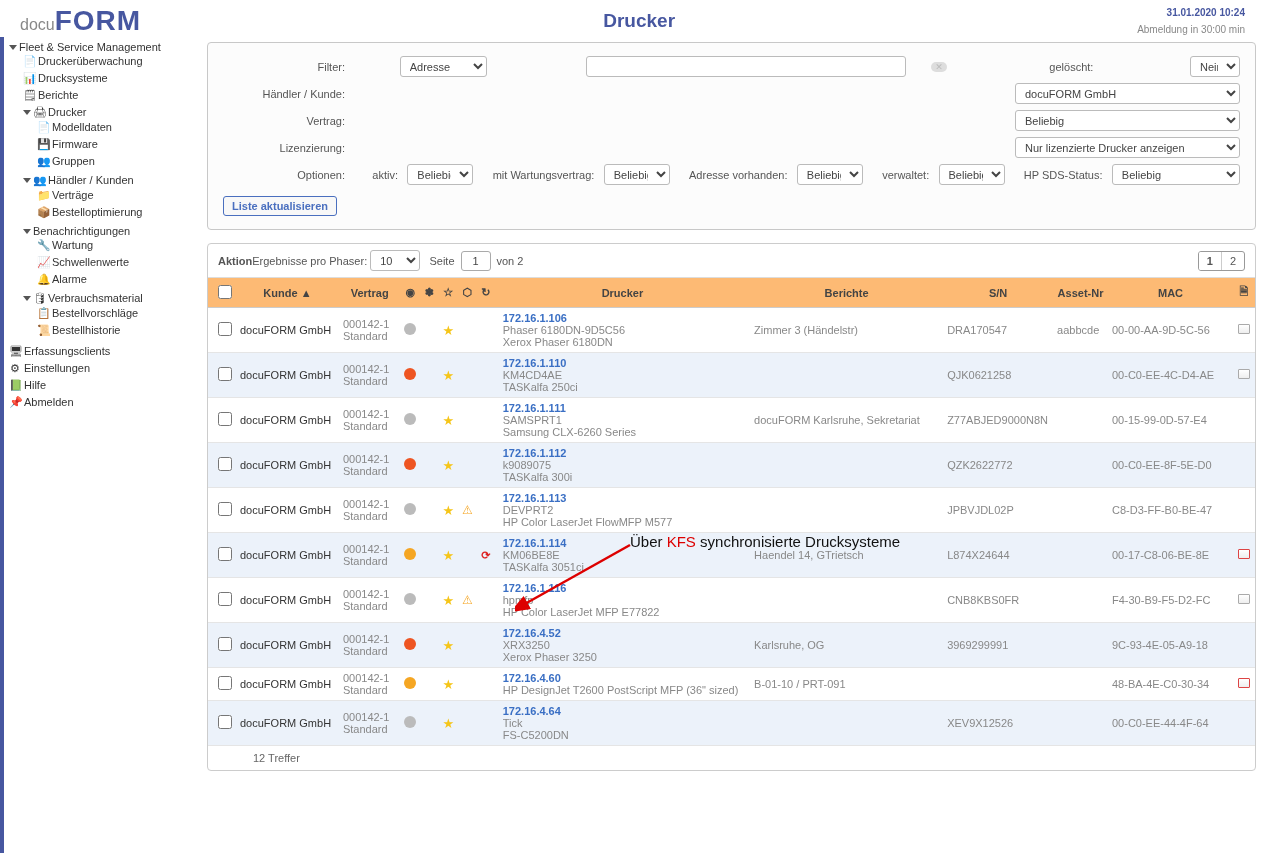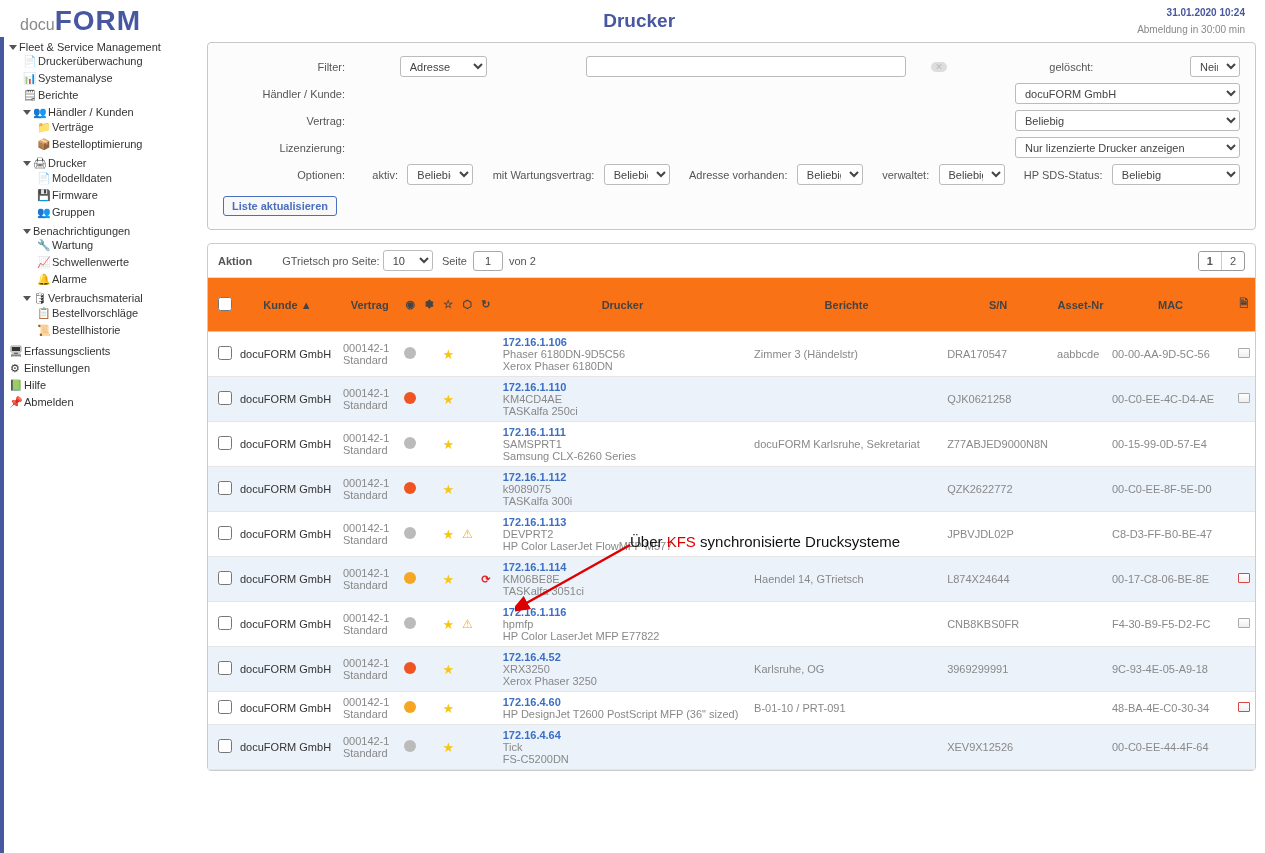--- a/index.html
+++ b/index.html
@@ -29,29 +29,29 @@
 select, input[type=text] { border: 1px solid #bbb; border-radius: 3px; padding: 2px 5px; font-size: 11px; color: #444; background: #fff; font-family: inherit; height: 21px; }
 .sel-wide { width: 225px; }
 .txt-wide { width: 320px; background: #fff; }
 .clear-x { margin-left: -22px; color: #bbb; cursor: pointer; padding: 0 4px; border-radius: 8px; background:#ddd; font-size:9px; }
 .mini-sel { width: 84px; }
 .btn { border: 1px solid #4a6fbf; background: #f8f8f8; border-radius: 3px; padding: 3px 8px; color: #4a6fbf; font-weight: bold; font-size: 11px; cursor: pointer; }
 .opts span.olbl { margin: 0 4px 0 14px; }
 .opts span.olbl:first-child { margin-left: 0; }
 .table-wrap { margin-top: 13px; border: 1px solid #ccc; border-radius: 4px; }
 .tbl-top { display: flex; align-items: center; padding: 6px 10px; font-size: 11px; color: #555; border-bottom: 1px solid #ddd; }
-.tbl-top .tt-lbl { font-weight: bold; margin-right: 30px; }
+.tbl-top .tt-lbl { font-weight: bold; }
 .tbl-top .spacer { flex: 1; }
 .pager { display: flex; align-items: center; }
 .pager .pnum { border: 1px solid #aaa; width: 30px; text-align: center; margin: 0 6px; background: #fff; height: 20px; }
 .page-btns { display: flex; border: 1px solid #999; border-radius: 3px; overflow: hidden; }
 .page-btns span { padding: 3px 8px; cursor: pointer; border-left: 1px solid #ccc; }
 .page-btns span:first-child { border-left: none; background: #fff; font-weight: bold; }
 table { width: 100%; border-collapse: collapse; font-size: 11px; }
-thead th { background: #f97316; border-bottom: 1px solid #ccc; padding: 17px 4px; font-weight: bold; color: #444; text-align: left; white-space: nowrap; }
+thead th { background: #fdba74; border-bottom: 1px solid #ccc; padding: 5px 4px; font-weight: bold; color: #444; text-align: left; white-space: nowrap; }
 thead th.center { text-align: center; }
 tbody tr td { padding: 4px 4px; vertical-align: middle; border-bottom: 1px solid #e5e5e5; color: #888; }
 tbody tr.alt { background: #ecf2fa; }
 tbody tr td.bk { color: #333; }
 .chk { width: 14px; height: 14px; }
 .ip { color: #3a6fc4; font-weight: bold; }
 .model { color: #888; }
 .dot { width: 12px; height: 12px; border-radius: 50%; display: inline-block; }
 .d-grey { background: #bbb; }
 .d-red { background: #e52; }
@@ -98,33 +98,33 @@
       <div class="sess">Abmeldung in 30:00 min</div>
     </div>
   </div>
   <div class="body">
     <div class="sidebar">
       <div class="tree">
         <ul>
           <li><span class="caret"></span><span class="label">Fleet &amp; Service Management</span>
             <ul>
               <li><span class="ico">📄</span><span class="label">Druckerüberwachung</span></li>
-              <li><span class="ico">📊</span><span class="label">Systemanalyse</span></li>
+              <li><span class="ico">📊</span><span class="label">Drucksysteme</span></li>
               <li><span class="ico">🗒</span><span class="label">Berichte</span></li>
-              <li><span class="caret"></span><span class="ico">👥</span><span class="label">Händler / Kunden</span>
-                <ul>
-                  <li><span class="ico">📁</span><span class="label">Verträge</span></li>
-                  <li><span class="ico">📦</span><span class="label">Bestelloptimierung</span></li>
-                </ul>
-              </li>
               <li><span class="caret"></span><span class="ico">🖨</span><span class="label">Drucker</span>
                 <ul>
                   <li><span class="ico">📄</span><span class="label">Modelldaten</span></li>
                   <li><span class="ico">💾</span><span class="label">Firmware</span></li>
                   <li><span class="ico">👥</span><span class="label">Gruppen</span></li>
+                </ul>
+              </li>
+              <li><span class="caret"></span><span class="ico">👥</span><span class="label">Händler / Kunden</span>
+                <ul>
+                  <li><span class="ico">📁</span><span class="label">Verträge</span></li>
+                  <li><span class="ico">📦</span><span class="label">Bestelloptimierung</span></li>
                 </ul>
               </li>
               <li><span class="caret"></span><span class="label">Benachrichtigungen</span>
                 <ul>
                   <li><span class="ico">🔧</span><span class="label">Wartung</span></li>
                   <li><span class="ico">📈</span><span class="label">Schwellenwerte</span></li>
                   <li><span class="ico">🔔</span><span class="label">Alarme</span></li>
                 </ul>
               </li>
               <li><span class="caret"></span><span class="ico">🛢</span><span class="label">Verbrauchsmaterial</span>
@@ -181,21 +181,21 @@
           <select class="mini-sel" style="width:128px"><option>Beliebig</option></select>
         </div>
         <div class="filter-row" style="padding-top:8px">
           <button class="btn">Liste aktualisieren</button>
         </div>
       </div>
 
       <div class="table-wrap">
         <div class="tbl-top">
           <span class="tt-lbl">Aktion</span>
-          <span>GTrietsch pro Seite:</span>&nbsp;
+          <span>Ergebnisse pro Phaser:</span>&nbsp;
           <select style="width:50px"><option>10</option></select>
           &nbsp;&nbsp;&nbsp;
           <span class="pager">
             <span>Seite</span>
             <input type="text" class="pnum" value="1" style="">
             <span>von 2</span>
           </span>
           <span class="spacer"></span>
           <span class="page-btns">
             <span>1</span>
@@ -377,20 +377,21 @@
                 <td style="text-align:center"></td>
                 <td class="drucker-cell"><span class="ip">172.16.4.64</span><br><span class="bk">Tick</span><br><span class="model">FS-C5200DN</span></td>
                 <td></td>
                 <td>XEV9X12526</td>
                 <td></td>
                 <td>00-C0-EE-44-4F-64</td>
                 <td style="text-align:center"></td>
               </tr>
             </tbody>
         </table>
+        <div class="footer"><span>12 Treffer</span></div>
       </div>
     </div>
   </div>
 </div>
 
 <div class="ann-text">
   <span>Über </span><span class="kfs">KFS</span><span> synchronisierte Drucksysteme</span>
 </div>
 <svg class="arrow-svg" width="120" height="75">
   <defs>

